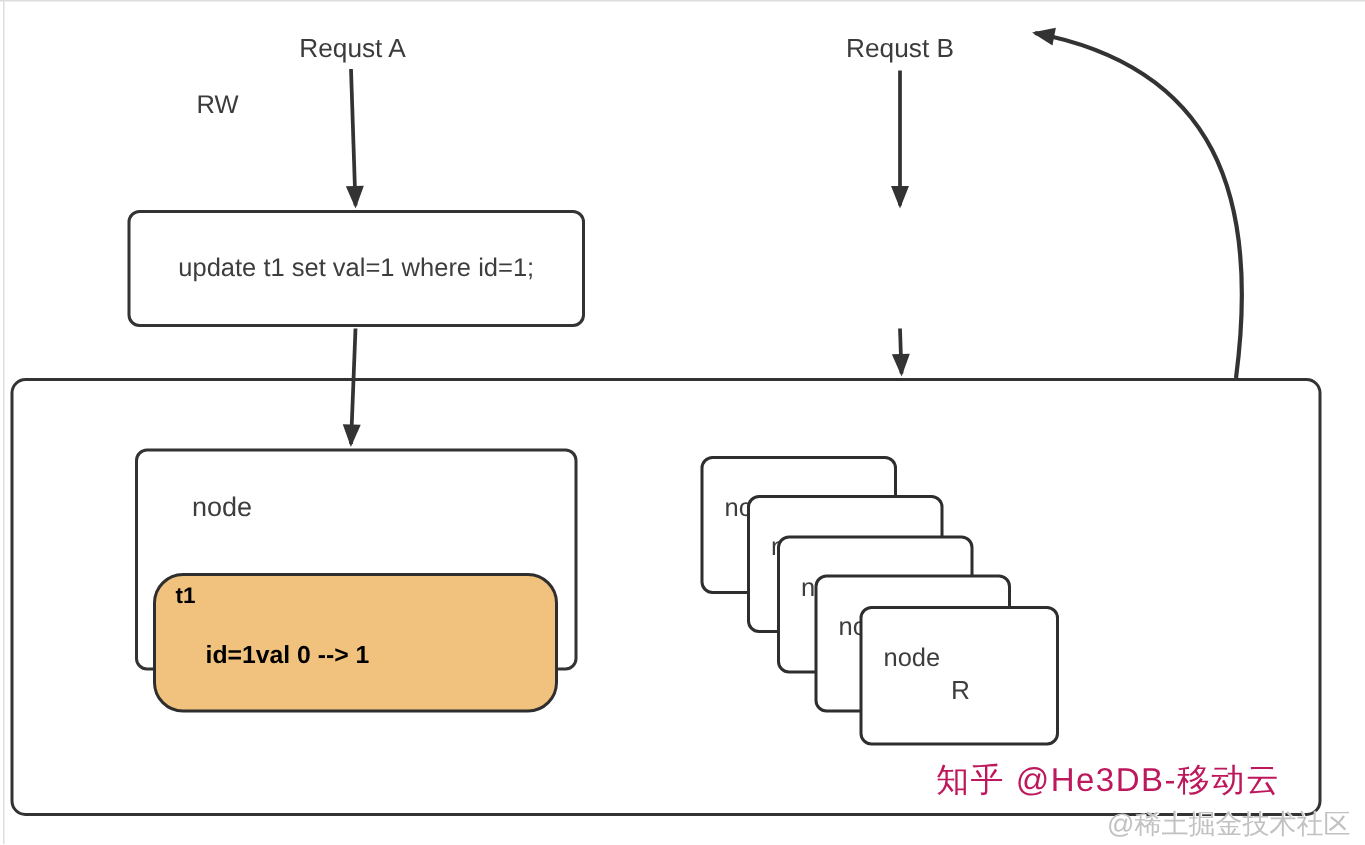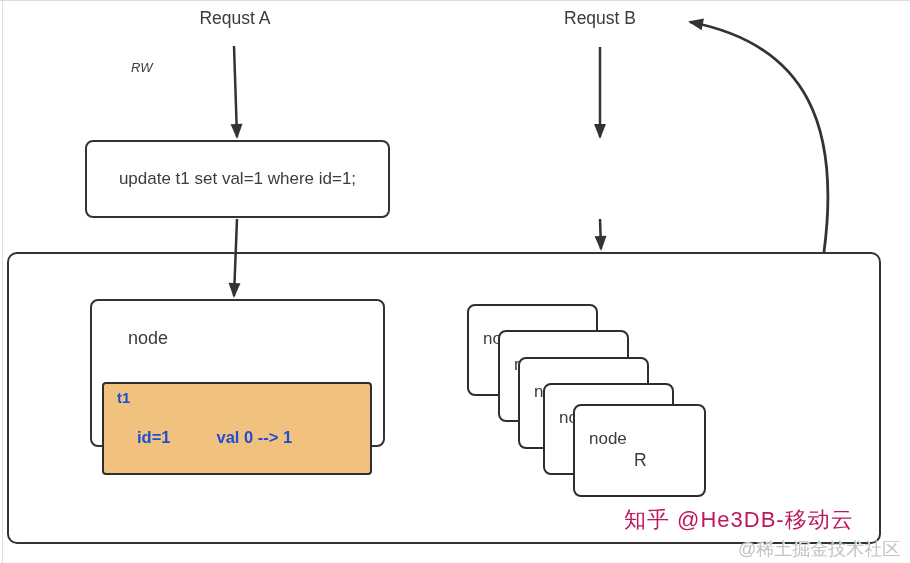--- a/index.html
+++ b/index.html
@@ -7,21 +7,21 @@
     position:relative; width:910px; height:563px; overflow:hidden;
     background:#ffffff;
     font-family:"Liberation Sans", sans-serif;
     color:#3d3d3d;
   }
   
   .edge-top  { position:absolute; left:0; top:0; width:910px; height:1px; background:#dcdcdc; }
   .edge-left { position:absolute; left:2px; top:0; width:1px; height:563px; background:#dedede; }
 
   .toplabel {
-    position:absolute; top:8px; width:140px; text-align:center;
+    position:absolute; top:22px; width:140px; text-align:center;
     font-size:17.5px; color:#3b3b3b;
   }
   #req-a { left:165px; }
   #req-b { left:530px; }
 
   .sqlbox {
     position:absolute; top:140px; height:78px; box-sizing:border-box;
     background:#fff; border:2.5px solid #333333; border-radius:8px;
     display:flex; align-items:center; justify-content:center;
     font-size:17px; color:#3d3d3d; z-index:2;
@@ -34,29 +34,29 @@
     box-sizing:border-box; border:2.5px solid #333333; border-radius:10px;
     background:#ffffff; z-index:1;
   }
 
   #rw-node {
     position:absolute; left:90px; top:299px; width:295px; height:148px;
     box-sizing:border-box; background:#fff; border:2.3px solid #333333;
     border-radius:8px; z-index:2;
   }
   #rw-node .nlabel { position:absolute; left:36px; top:27px; font-size:18px; }
-  #rw-role { position:absolute; left:131px; top:60px; font-size:13px; color:#3b3b3b;font-style:italic; }
+  #rw-role { position:absolute; left:131px; top:60px; font-size:17px; color:#3b3b3b; }
 
   #t1-box {
     position:absolute; left:102px; top:382px; width:270px; height:93px;
     box-sizing:border-box; background:#f1c27d; border:2.5px solid #2e2e2e;
-    border-radius:4px; z-index:3; color:#1d4ed8;
+    border-radius:20px; z-index:3; color:#000000;
   }
   #t1-name { position:absolute; left:13px; top:5px; font-weight:bold; font-size:15px; }
-  #t1-row  { position:absolute; left:33px; top:44px; display:flex; gap:46px;
+  #t1-row  { position:absolute; left:33px; top:44px; display:flex; 
              font-weight:bold; font-size:16.5px; }
 
   .replica {
     position:absolute; width:131px; height:92px; box-sizing:border-box;
     background:#fff; border:2.3px solid #2e2e2e; border-radius:8px; z-index:2;
   }
   .replica .nlabel { position:absolute; left:14px; top:23px; font-size:17px; }
   #r1 { left:467px; top:304px; }
   #r2 { left:498px; top:330px; }
   #r3 { left:518px; top:357px; }

